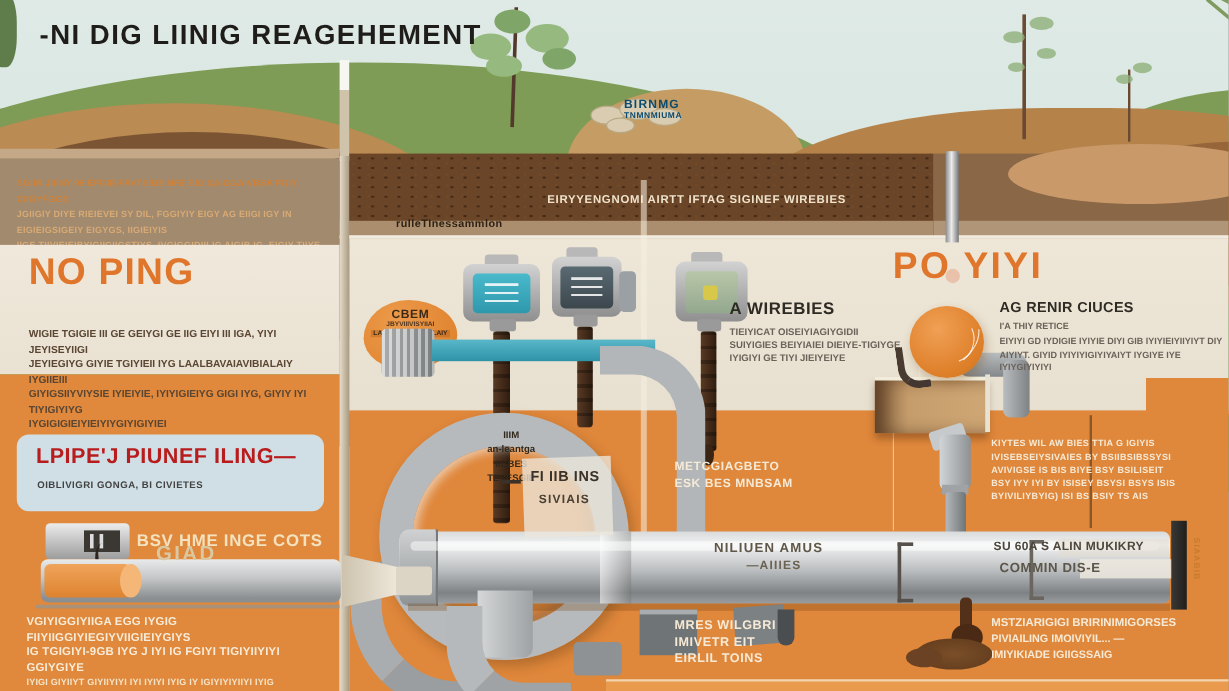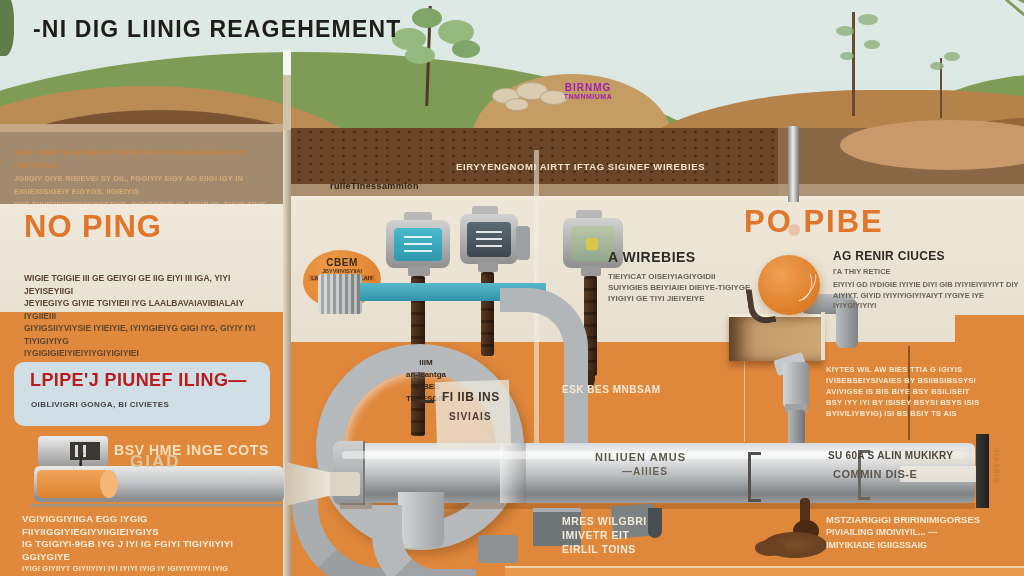--- a/index.html
+++ b/index.html
@@ -50,21 +50,21 @@
   .strip-bottom{left:505px;top:566px;width:519px;height:10px;background:#e99a4c;border-top:2px solid rgba(245,235,215,.7);}
 
   
   .divider1{left:283px;top:130px;width:8px;height:446px;background:linear-gradient(90deg,#e6dcca,#a99b82);}
   .divider2{left:534px;top:150px;width:5px;height:300px;background:rgba(245,240,228,.55);}
   .pole1{left:283px;top:50px;width:8px;height:84px;background:linear-gradient(180deg,#f7f7f2 0 30%,#cfc3ab 30%);}
   .pole2{left:788px;top:126px;width:11px;height:76px;background:linear-gradient(90deg,#8a8a8a,#ececec 45%,#767676);}
 
   
   .title{left:33px;top:16px;font-size:23px;font-weight:800;color:#1f1d1a;letter-spacing:1.2px;}
-  .mound-label{left:520px;top:82px;width:136px;text-align:center;color:#a21caf;font-weight:800;}
+  .mound-label{left:520px;top:82px;width:136px;text-align:left;color:#0c4a6e;font-weight:800;}
   .mound-label .l1{font-size:10px;letter-spacing:1px;}
   .mound-label .l2{font-size:7px;letter-spacing:.5px;}
   .soil-left-text{left:14px;top:146px;width:258px;color:#d08238;font-size:7.5px;font-weight:800;line-height:13px;letter-spacing:.2px;}
   .soil-left-text .alt{color:#d8aa74;}
   .mid-white-cap{left:456px;top:161px;width:300px;color:#efe3cc;font-size:9.5px;font-weight:800;letter-spacing:.6px;}
   .mid-dark-cap{left:330px;top:181px;color:#2e2114;font-size:9px;font-weight:800;letter-spacing:.4px;}
 
   .np-heading{left:24px;top:209px;font-size:31px;font-weight:800;color:#e0762b;letter-spacing:1px;}
   .np-body{left:24px;top:272px;width:250px;color:#5a4632;font-size:8.5px;font-weight:700;line-height:12.5px;}
   .blue-box{left:14px;top:362px;width:256px;height:64px;background:#cfdfe5;border-radius:10px;}
@@ -371,31 +371,32 @@
     <div>IIIM</div>
     <div>an-leantga</div>
     <div>IIBBES</div>
     <div>TEVESGIE</div>
   </div>
   <div class="abs tag-patch"></div>
   <div class="abs dash-mark"></div>
   <div class="abs tag-title">FI IIB INS</div>
   <div class="abs tag-sub">SIVIAIS</div>
   <div class="abs white-notes">
+    <div>METCGIAGBETO</div>
     <div>ESK BES MNBSAM</div>
   </div>
   <div class="abs pl1">NILIUEN AMUS</div>
   <div class="abs pl2">—AIIIES</div>
   <div class="abs bottom-notes-mid">
     <div>MRES WILGBRI</div>
     <div>IMIVETR EIT</div>
     <div>EIRLIL TOINS</div>
   </div>
 
-  <div class="abs po-heading">PO PIBE</div>
+  <div class="abs po-heading">PO YIYI</div>
   <div class="abs po-dot"></div>
   <div class="abs sec1-title">A WIREBIES</div>
   <div class="abs sec1-lines">
     <div>TIEIYICAT OISEIYIAGIYGIDII</div>
     <div>SUIYIGIES BEIYIAIEI DIEIYE-TIGIYGE</div>
     <div>IYIGIYI GE TIYI JIEIYEIYE</div>
   </div>
   <div class="abs sec2-title">AG RENIR CIUCES</div>
   <div class="abs sec2-sub">I'A THIY RETICE</div>
   <div class="abs sec2-lines">

